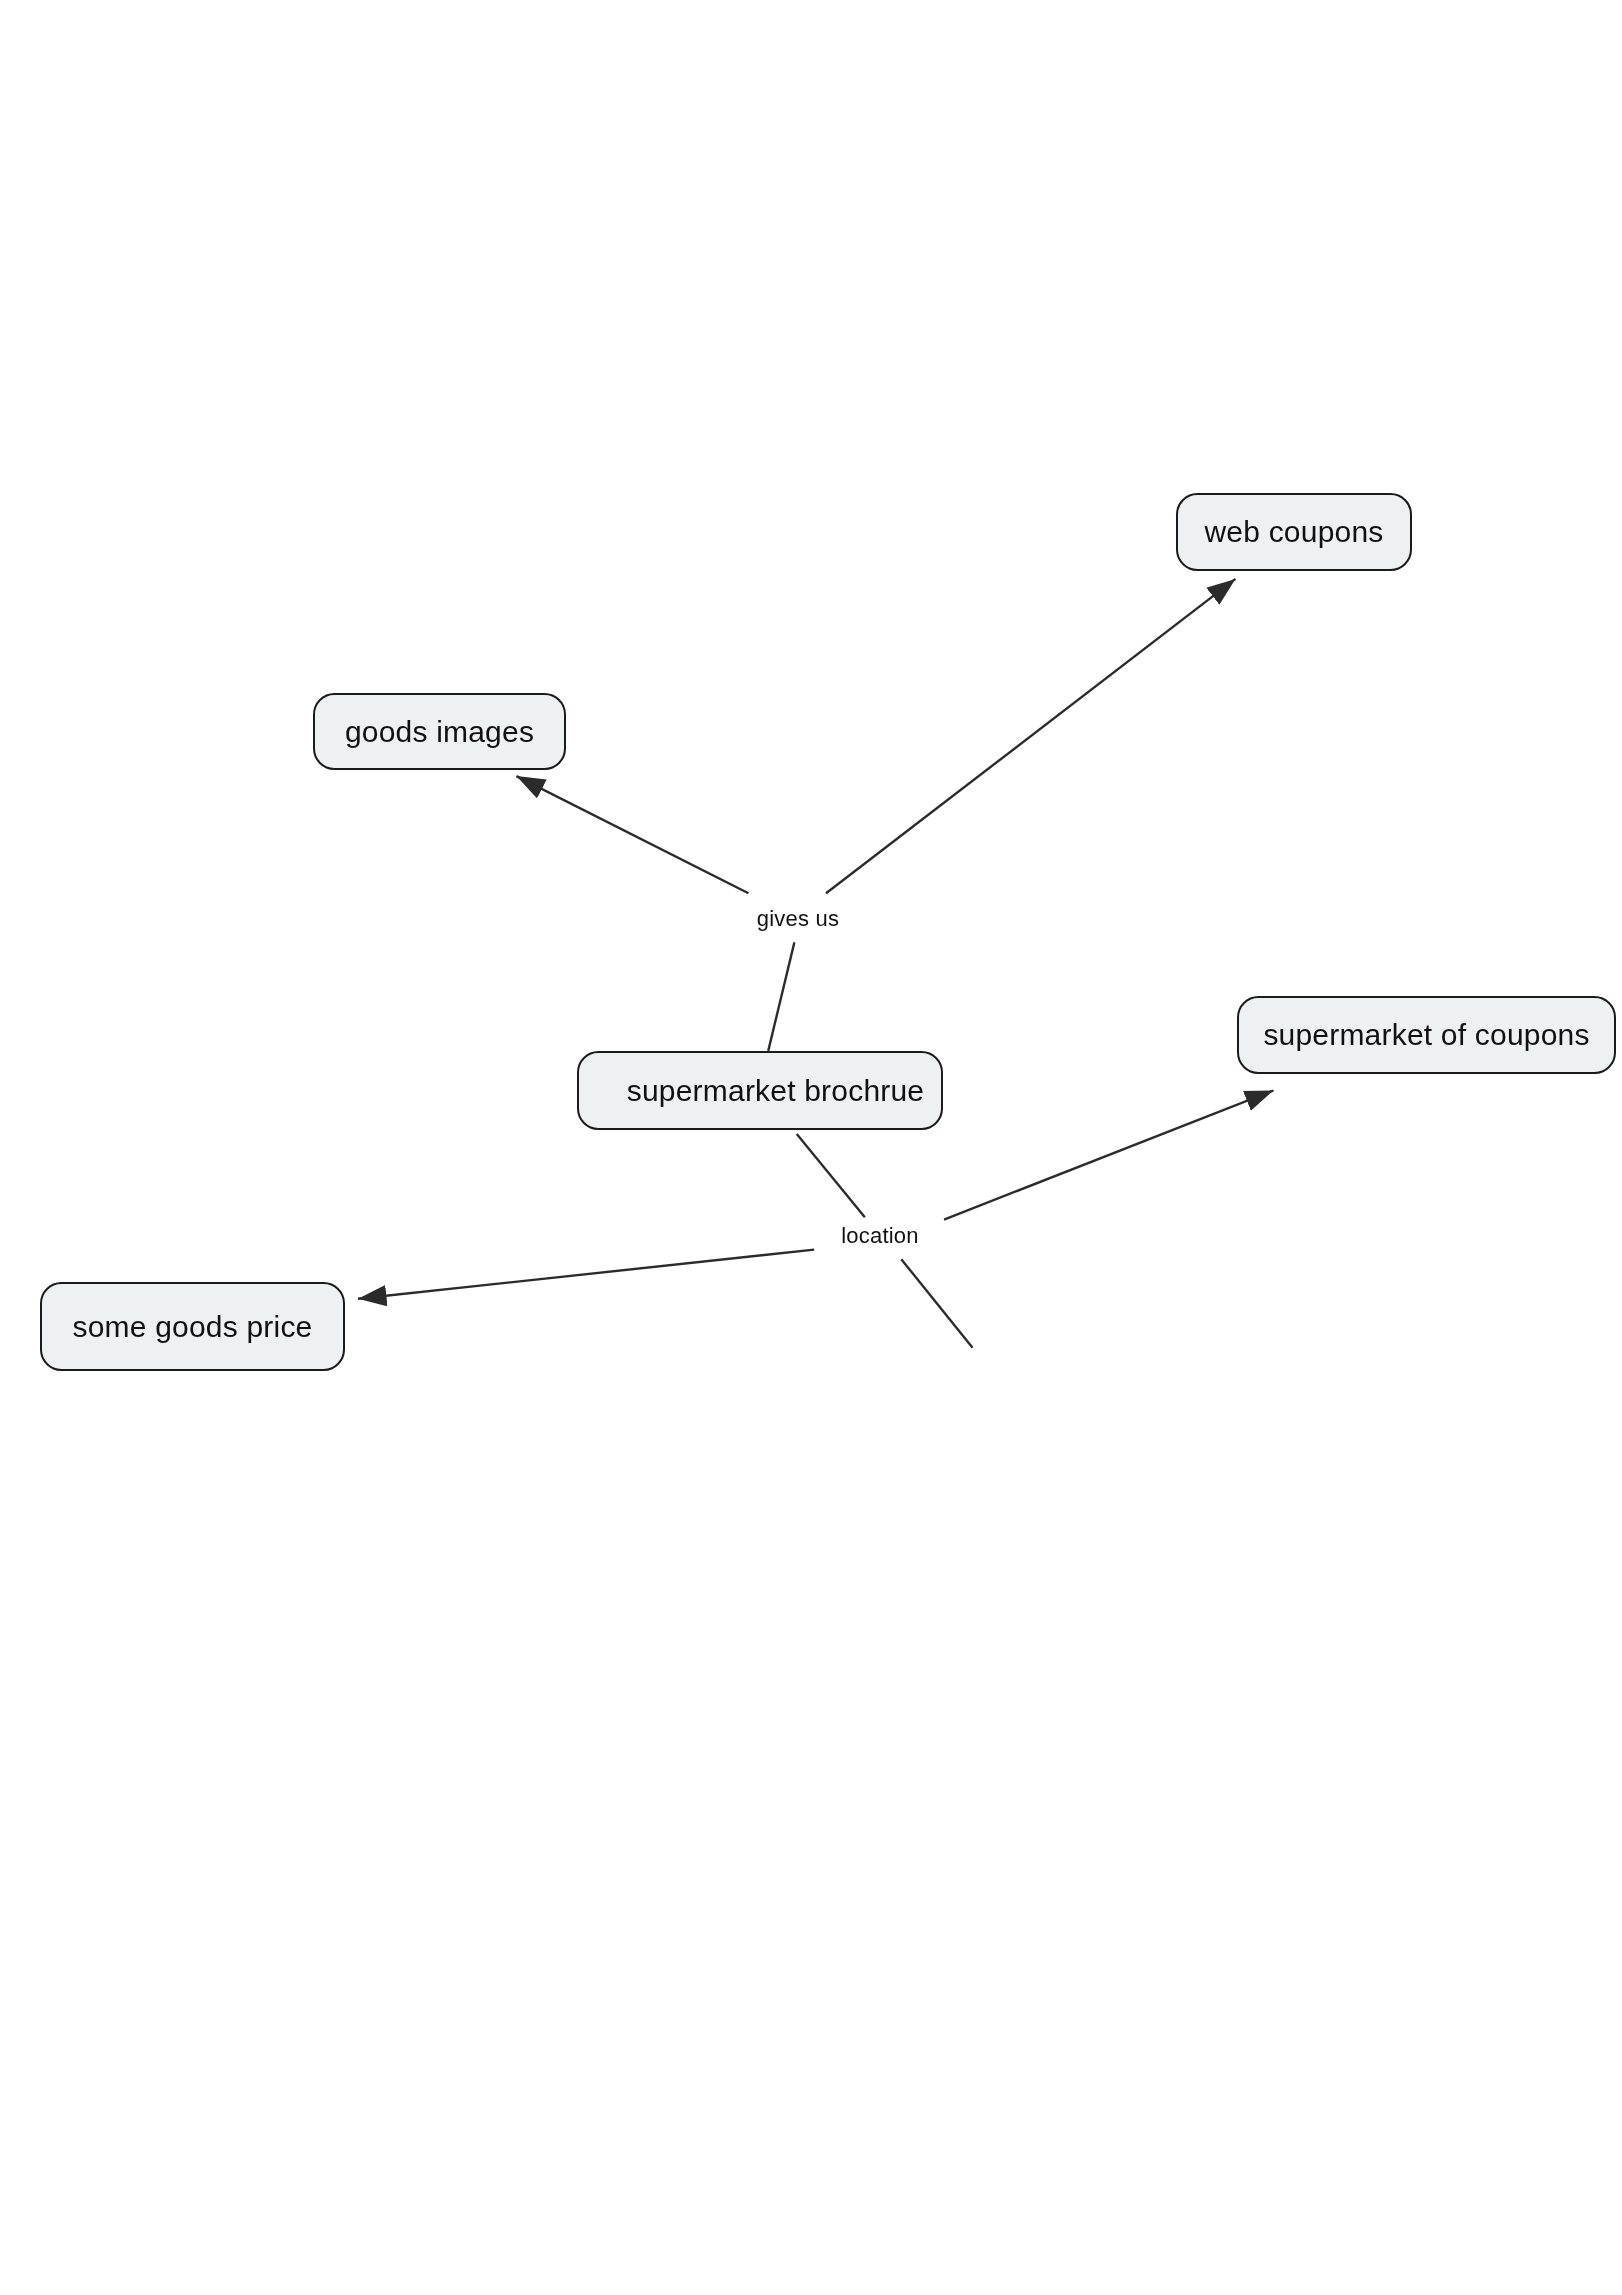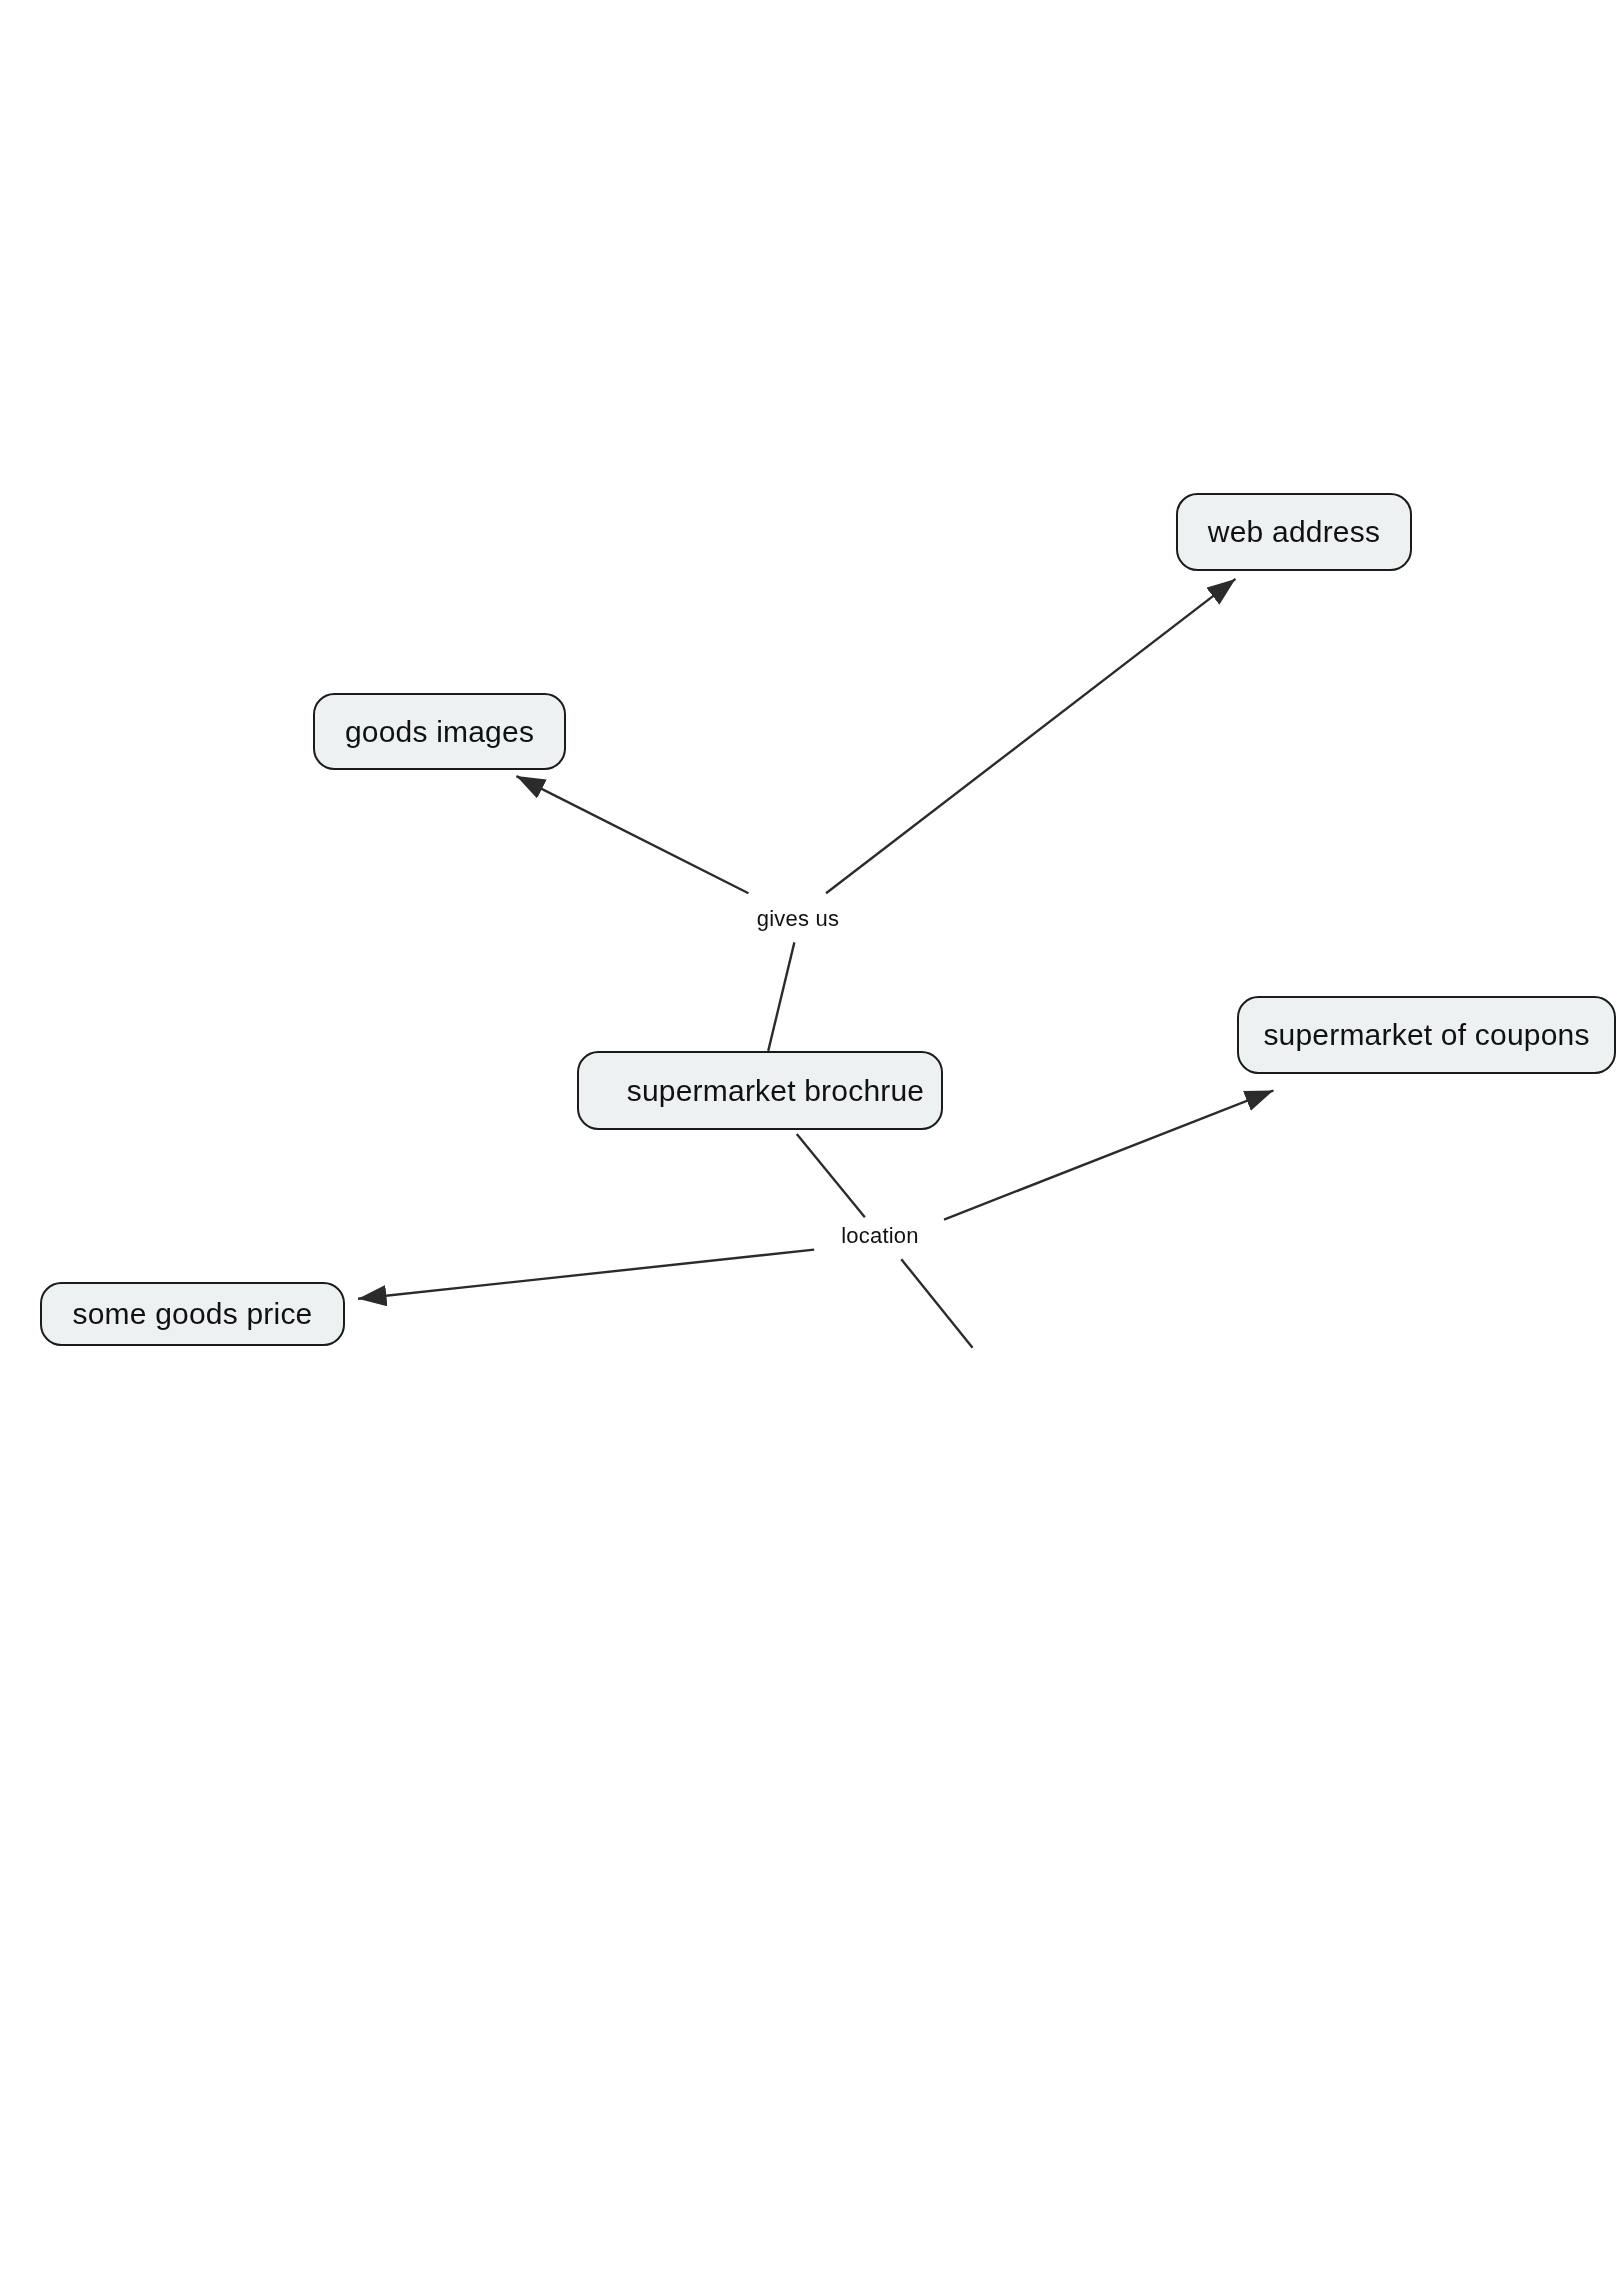--- a/index.html
+++ b/index.html
@@ -64,36 +64,36 @@
   <line x1="945" y1="1128" x2="652" y2="980" class="edge" marker-end="url(#arrowhead)"></line>
       <line x1="1043" y1="1128" x2="1560" y2="731" class="edge" marker-end="url(#arrowhead)"></line>
       <line x1="970" y1="1327" x2="1003" y2="1190" class="edge"></line>
       <line x1="1006" y1="1432" x2="1092" y2="1537" class="edge"></line>
       <line x1="1192" y1="1540" x2="1608" y2="1377" class="edge" marker-end="url(#arrowhead)"></line>
       <line x1="1028" y1="1578" x2="452" y2="1640" class="edge" marker-end="url(#arrowhead)"></line>
       <line x1="1228" y1="1702" x2="1138" y2="1590" class="edge"></line>
     </svg>
 
   <div class="node" style="left: 1176px; top: 493px; width: 236px; height: 78px;">
-    <span>web address</span>
+    <span>web coupons</span>
   </div>
 
   <div class="node" style="left: 313px; top: 693px; width: 253px; height: 77px;">
     <span>goods images</span>
   </div>
 
   <div class="node" style="left: 577px; top: 1051px; width: 366px; height: 79px; padding-left: 31px;">
     <span>supermarket brochrue</span>
   </div>
 
   <div class="node" style="left: 1237px; top: 996px; width: 379px; height: 78px;">
     <span>supermarket of coupons</span>
   </div>
 
-  <div class="node" style="left: 40px; top: 1282px; width: 305px; height: 64px;">
+  <div class="node" style="left: 40px; top: 1282px; width: 305px; height: 89px;">
     <span>some goods price</span>
   </div>
 
 
   <div class="link-label" style="left: 798px; top: 919px;">gives us</div>
 
   <div class="link-label" style="left: 880px; top: 1236px;">location</div>
 
 </div>
 

